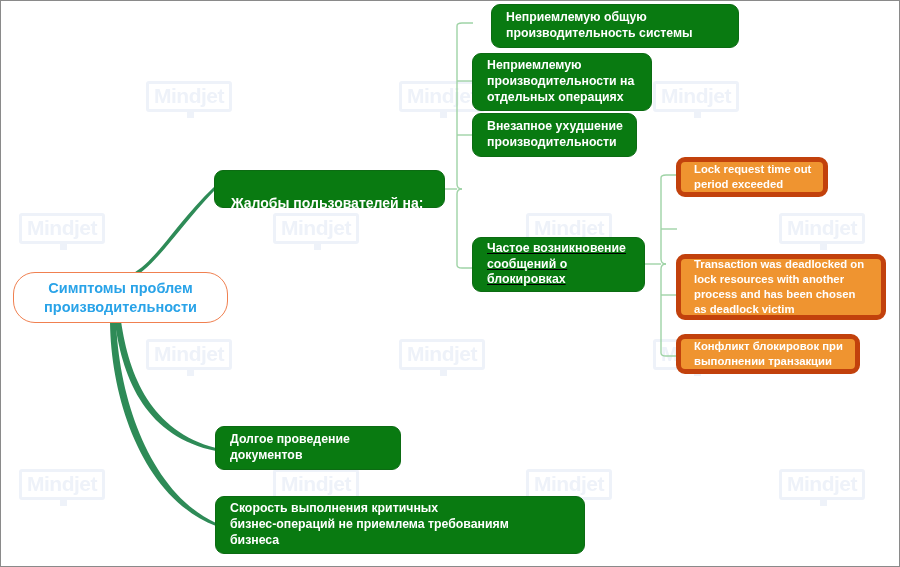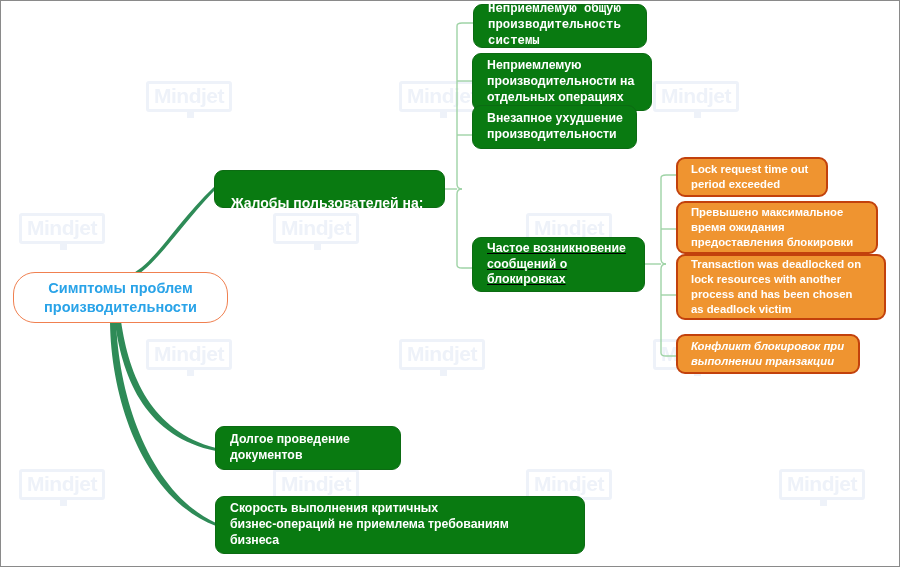--- a/index.html
+++ b/index.html
@@ -99,21 +99,21 @@
     padding-right: 10px;
   }
   .node.green.center .label {
     font-size: 14px;
     padding-left: 16px;
     margin-top: 28px;
   }
   
   .node.orange {
     background: #ef9430;
-    border: 2px solid #c2410c;
+    border: 5px solid #c2410c;
   }
   .node.orange .label {
     color: #ffffff;
     font-weight: bold;
     font-size: 11.3px;
     line-height: 1.34;
     padding-left: 13px;
     padding-right: 9px;
   }
 </style>
@@ -170,61 +170,56 @@
 
     <div class="node root" style="left:12px; top:271px; width:215px; height:51px;">
       <span class="label">Симптомы проблем
 производительности</span>
     </div>
 
     <div class="node green center" style="left:213px; top:169px; width:231px; height:38px;">
       <span class="label">Жалобы пользователей на:</span>
     </div>
 
-    <div class="node green" style="left:472px; top:3px; width:174px; height:44px;font-family:Liberation Mono, monospace;">
+    <div class="node green" style="left:490px; top:3px; width:248px; height:44px;">
       <span class="label">Неприемлемую общую
 производительность системы</span>
     </div>
 
     <div class="node green" style="left:471px; top:52px; width:180px; height:58px;">
       <span class="label">Неприемлемую
 производительности на
 отдельных операциях</span>
     </div>
 
-    <div class="node green" style="left:471px; top:104px; width:165px; height:44px;">
+    <div class="node green" style="left:471px; top:112px; width:165px; height:44px;">
       <span class="label">Внезапное ухудшение
 производительности</span>
     </div>
 
     <div class="node green" style="left:471px; top:236px; width:173px; height:55px;text-decoration:underline;">
       <span class="label">Частое возникновение
 сообщений о
 блокировках</span>
     </div>
 
     <div class="node orange" style="left:675px; top:156px; width:152px; height:40px;">
       <span class="label">Lock request time out
 period exceeded</span>
     </div>
 
-    <div class="node orange" style="left:675px; top:200px; width:202px; height:53px;">
-      <span class="label">Превышено максимальное
-время ожидания
-предоставления блокировки</span>
-    </div>
 
     <div class="node orange" style="left:675px; top:253px; width:210px; height:66px;">
       <span class="label">Transaction was deadlocked on
 lock resources with another
 process and has been chosen
 as deadlock victim</span>
     </div>
 
-    <div class="node orange" style="left:675px; top:333px; width:184px; height:40px;font-style:italic;">
+    <div class="node orange" style="left:675px; top:333px; width:184px; height:40px;">
       <span class="label">Конфликт блокировок при
 выполнении транзакции</span>
     </div>
 
     <div class="node green" style="left:214px; top:425px; width:186px; height:44px;">
       <span class="label">Долгое проведение
 документов</span>
     </div>
 
     <div class="node green" style="left:214px; top:495px; width:370px; height:58px;">

